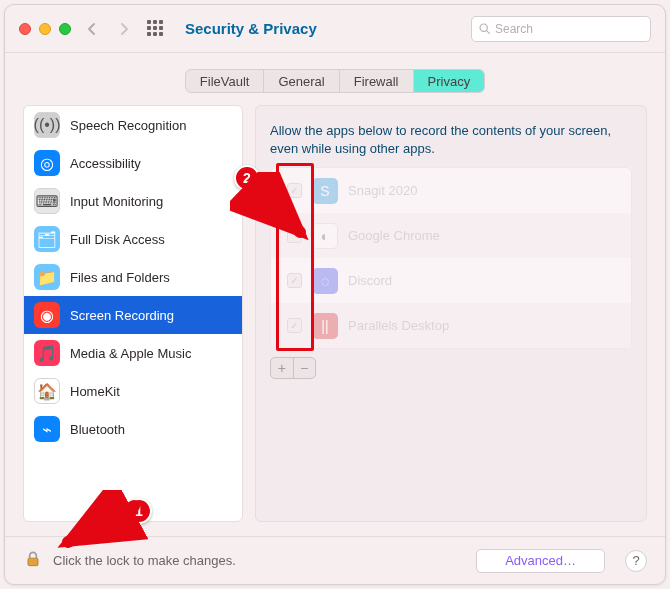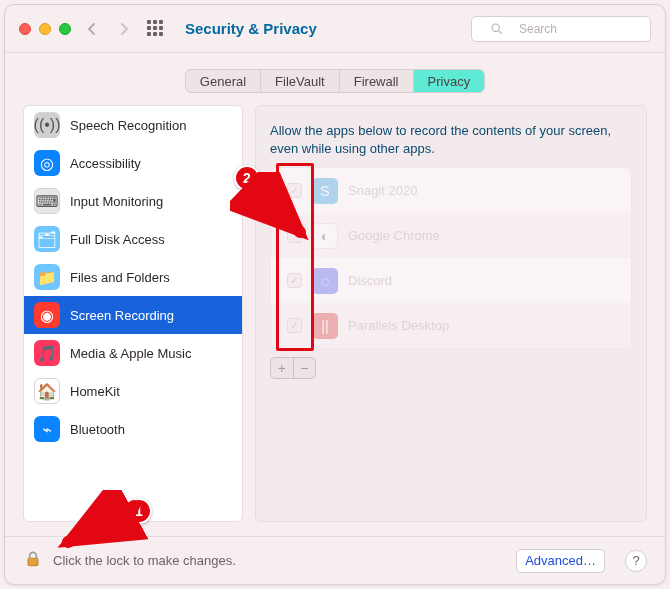--- a/index.html
+++ b/index.html
@@ -35,21 +35,21 @@
   .dot.red { background:#ff5f57; border:1px solid #e0443e; }
   .dot.yellow { background:#febc2e; border:1px solid #d79f22; }
   .dot.green { background:#28c840; border:1px solid #1fa532; }
   .nav-btn { width:22px; height:22px; display:flex; align-items:center; justify-content:center; color:#a79ea1; }
   .apps-icon { width:18px; height:18px; display:grid; grid-template-columns:repeat(3,4px); grid-template-rows:repeat(3,4px); gap:2px; }
   .apps-icon span { background:#6b6266; width:4px; height:4px; border-radius:1px; }
   .title { font-weight:700; font-size:15px; color:#0369a1; margin-left:8px; }
   .search-wrap { margin-left:auto; }
   .search-field {
     width:180px; height:26px; background:#fff; border:1px solid #d7ced1;
-    border-radius:5px; display:flex; align-items:center; padding:0 18px; color:#b7aeb1; gap:16px;
+    border-radius:5px; display:flex; align-items:center; padding:0 6px; color:#b7aeb1; gap:4px;
   }
   .search-field svg{ width:13px; height:13px; fill:#b7aeb1; }
   .search-field span{ font-size:12px; }
   
   .tabs-row { display:flex; justify-content:center; padding:16px 0 12px; }
   .tabs {
     display:inline-flex; background:#ede4e6; border:1px solid #d7ced1;
     border-radius:6px; overflow:hidden; height:24px;
   }
   .tab { padding:0 14px; display:flex; align-items:center; font-size:13px; color:#4a4245; border-right:1px solid #d7ced1; cursor:default; }
@@ -102,22 +102,22 @@
     position:absolute; border:3px solid #e30613; border-radius:2px;
     pointer-events:none;
   }
   
   .footer {
     height:48px; border-top:1px solid #e3dadd; display:flex; align-items:center;
     padding:0 18px; gap:10px; color:#6b6468; font-size:13px;
   }
   .lock-icon svg { width:20px; height:20px; }
   .advanced-btn {
-    margin-left:auto; height:24px; padding:0 8px; background:#fff;
-    border:1px solid #d7ced1; border-radius:5px; font-size:13px; color:#1d4ed8;
+    margin-left:auto; height:24px; padding:0 28px; background:#fff;
+    border:1px solid #d7ced1; border-radius:5px; font-size:13px; color:#8b5cf6;
     display:flex; align-items:center;
   }
   .help-btn {
     width:22px; height:22px; border-radius:11px; background:#fff; border:1px solid #d7ced1;
     display:flex; align-items:center; justify-content:center; font-size:13px; color:#6b6468; margin-left:10px;
   }
   
   .callout { position:absolute; pointer-events:none; }
   .badge-circle {
     width:26px; height:26px; border-radius:50%; background:#e30613;
@@ -170,22 +170,22 @@
             <circle cx="7" cy="7" r="4.5" fill="none" stroke="#b7aeb1" stroke-width="1.4"></circle>
             <line x1="10.5" y1="10.5" x2="14" y2="14" stroke="#b7aeb1" stroke-width="1.4" stroke-linecap="round"></line>
           </svg>
         <span>Search</span>
       </div>
     </div>
   </div>
 
   <div class="tabs-row">
     <div class="tabs" id="tabs">
+        <div class="tab">FileVault</div>
         <div class="tab">General</div>
-        <div class="tab">FileVault</div>
         <div class="tab">Firewall</div>
         <div class="tab active">Privacy</div>
       </div>
   </div>
 
   <div class="content">
     <div class="sidebar">
       <div class="sb-list" id="sb-list">
           <div class="sb-item">
             <div class="sb-icon" style="background: rgb(207, 207, 209); color: rgb(85, 85, 85); border: 1px solid rgb(216, 210, 212);">((•))</div>

